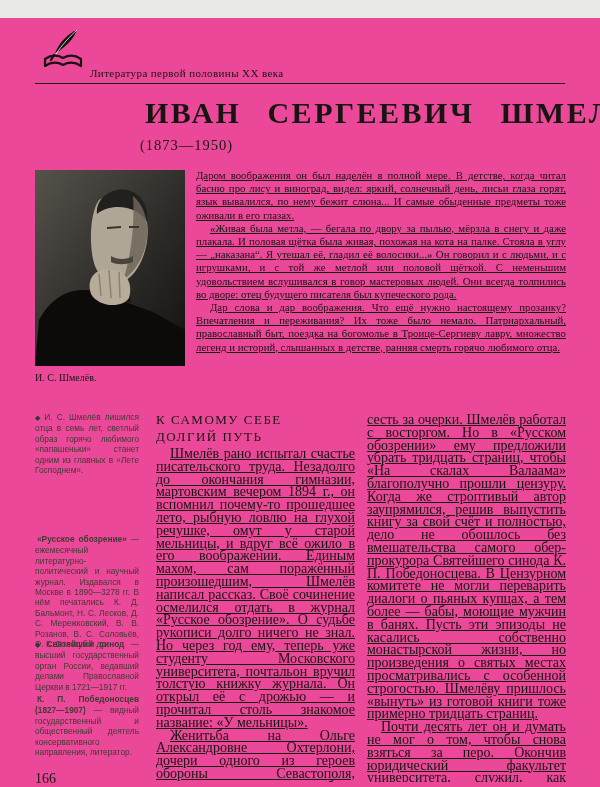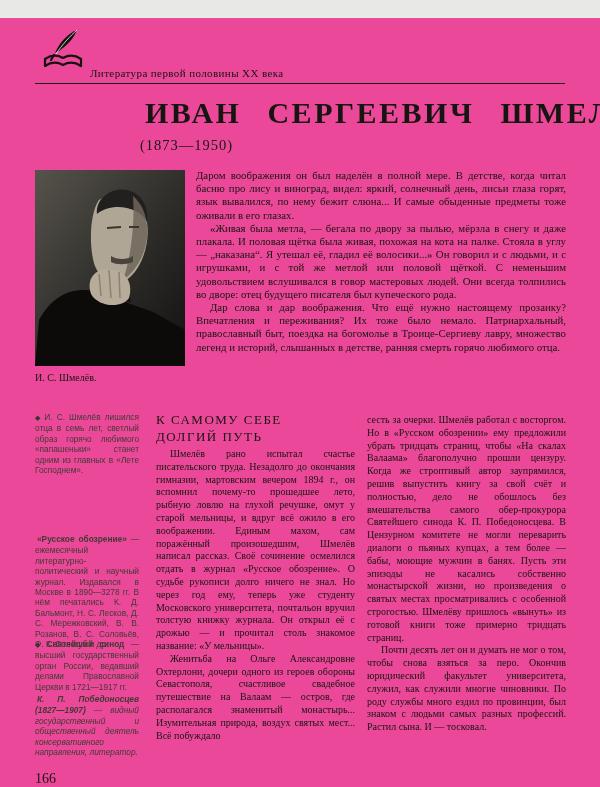--- a/index.html
+++ b/index.html
@@ -21,40 +21,40 @@
     letter-spacing:2.5px; word-spacing:16px; white-space:nowrap;
   }
   .years { position:absolute; left:140px; top:119px; font-size:14.5px; letter-spacing:1px; }
   .photo { position:absolute; left:35px; top:152px; width:150px; height:196px; margin:0; }
   .photo svg { display:block; width:100%; height:100%; }
   .caption { position:absolute; left:35px; top:354px; font-size:10px; }
   .intro {
     position:absolute; left:196px; top:151px; width:370px; height:240px;
     overflow:hidden; font-size:10.8px; line-height:13.2px; text-align:justify;
   }
-  .intro p, .col p { margin:0; }
+  .intro p, .col p { margin:0;text-decoration:underline; }
   .ind { text-indent:14px; }
   .section-heading {
     position:absolute; left:156px; top:393px;
     font-size:13px; line-height:17px; letter-spacing:1.5px;
   }
   .col {
     position:absolute; width:199px; overflow:hidden;
-    font-size:10px; line-height:12.8px; text-align:justify;
+    font-size:14px; line-height:12.8px; text-align:justify;
   }
   .col1 { left:156px; top:430px; height:334px; }
   .col2 { left:367px; top:396px; height:368px; }
   .note {
     position:absolute; left:35px; width:104px;
     font-family:"Liberation Sans", sans-serif;
     font-size:8.3px; line-height:10.4px; color:#3f3b33; text-align:justify;
   }
   .note .lead { font-weight:bold; }
   .note .marker { font-size:7px; color:#2e3a2e; margin-right:2px; }
-  .note1 { top:394px; } .note2 { top:516px; } .note3 { top:621px; } .note4 { top:676px;font-style:italic; }
+  .note1 { top:394px; } .note2 { top:516px; } .note3 { top:621px; } .note4 { top:676px; }
   .page-number { position:absolute; left:35px; top:753px; font-size:14px; }
 </style>
 </head>
 <body>
 
 <div class="page">
 
   <div class="logo">
     <svg viewBox="0 0 46 48" xmlns="http://www.w3.org/2000/svg" aria-hidden="true">
       <g fill="none" stroke="#15130f" stroke-width="2.2" stroke-linecap="round" stroke-linejoin="round">

